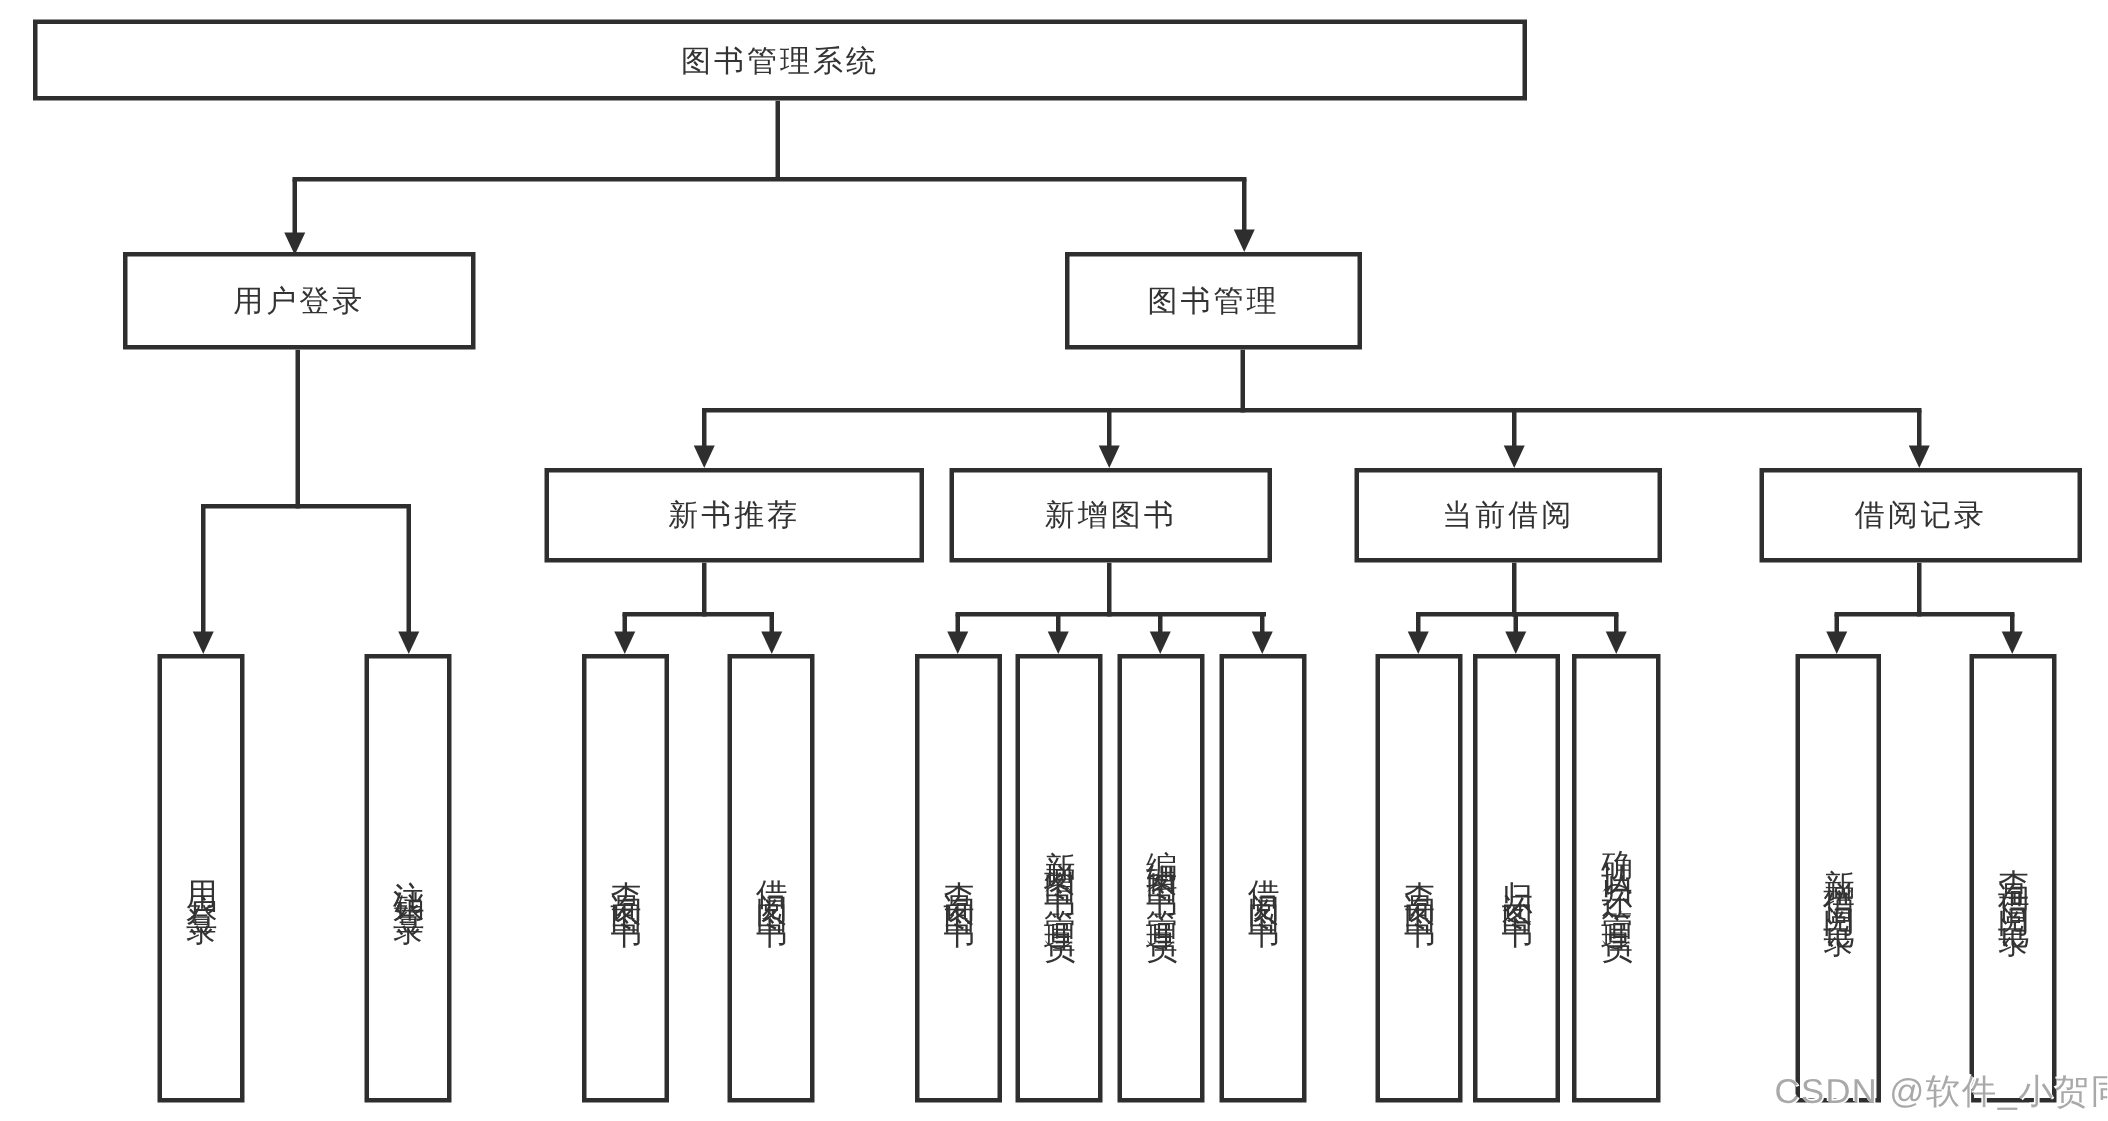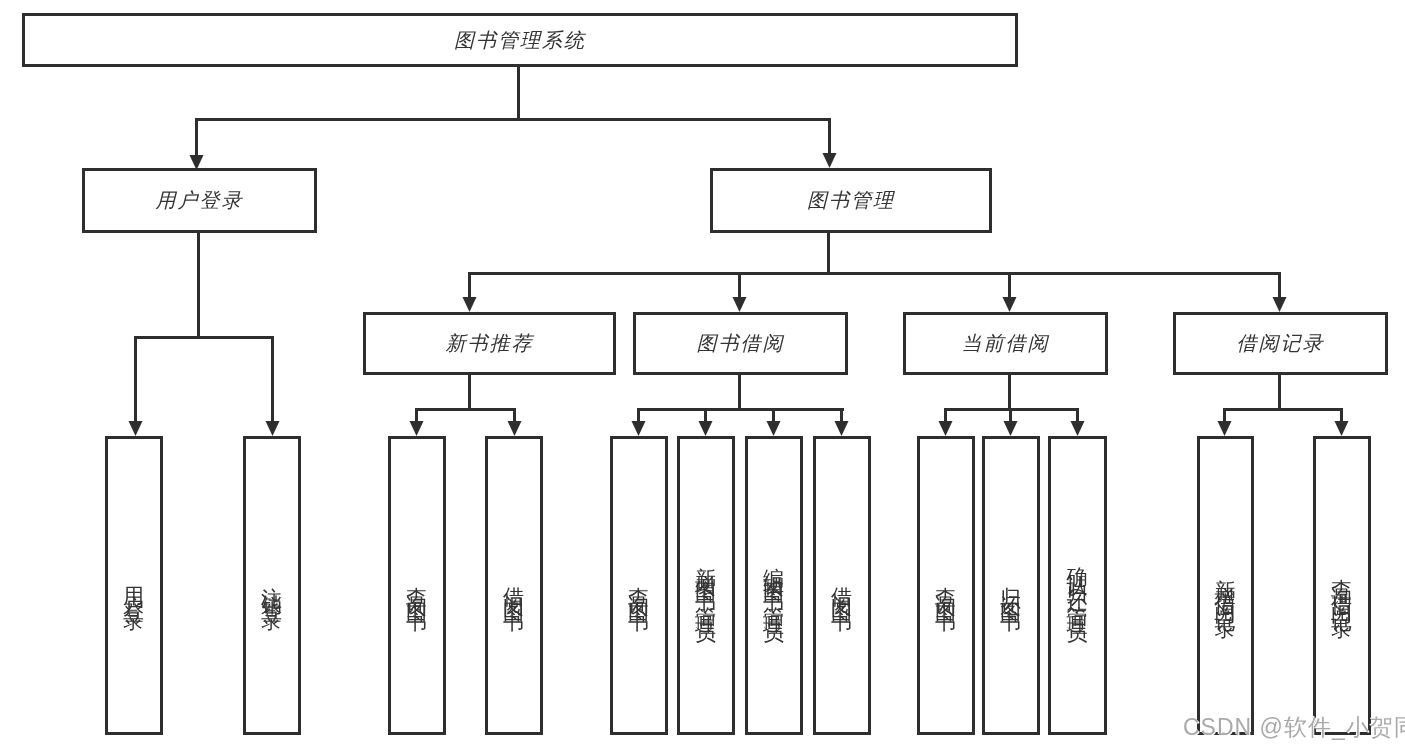--- a/index.html
+++ b/index.html
@@ -19,21 +19,20 @@
     color:#333333;
     display:flex;
     align-items:center;
     justify-content:center;
     z-index:2;
   }
   .hbox{
     font-size:20px;
     letter-spacing:2px;
     white-space:nowrap;
-    font-style:italic;
   }
   .vbox{
     writing-mode:vertical-rl;
     text-orientation:mixed;
     font-size:21px;
     letter-spacing:8px;
     line-height:1;
   }
   .watermark{
     position:absolute;
@@ -115,24 +114,24 @@
       <path d="M1224.5 409.5 V424"></path>
       <path d="M1341.5 409.5 V424"></path>
       <polygon points="1217.5,421 1231.5,421 1224.5,436" fill="#2e2e2e" stroke="none"></polygon>
       <polygon points="1334.5,421 1348.5,421 1341.5,436" fill="#2e2e2e" stroke="none"></polygon>
     </g>
   </svg>
 
   <div class="box hbox" style="left:22px;top:13px;width:996px;height:54px">图书管理系统</div>
 
   <div class="box hbox" style="left:82px;top:168px;width:235px;height:65px">用户登录</div>
-  <div class="box hbox" style="left:710px;top:168px;width:282px;height:65px">图书管理</div>
+  <div class="box hbox" style="left:710px;top:168px;width:198px;height:65px">图书管理</div>
 
   <div class="box hbox" style="left:363px;top:312px;width:253px;height:63px">新书推荐</div>
-  <div class="box hbox" style="left:633px;top:312px;width:215px;height:63px">图书借阅</div>
+  <div class="box hbox" style="left:633px;top:312px;width:215px;height:63px">新增图书</div>
   <div class="box hbox" style="left:903px;top:312px;width:205px;height:63px">当前借阅</div>
   <div class="box hbox" style="left:1173px;top:312px;width:215px;height:63px">借阅记录</div>
 
   <div class="box vbox" style="left:105px;top:436px;width:58px;height:299px">用户登录</div>
   <div class="box vbox" style="left:243px;top:436px;width:58px;height:299px">注销登录</div>
 
   <div class="box vbox" style="left:388px;top:436px;width:58px;height:299px">查询图书</div>
   <div class="box vbox" style="left:485px;top:436px;width:58px;height:299px">借阅图书</div>
 
   <div class="box vbox" style="left:610px;top:436px;width:58px;height:299px">查询图书</div>

